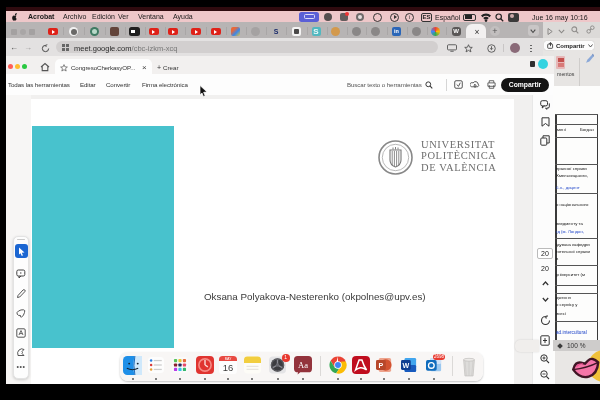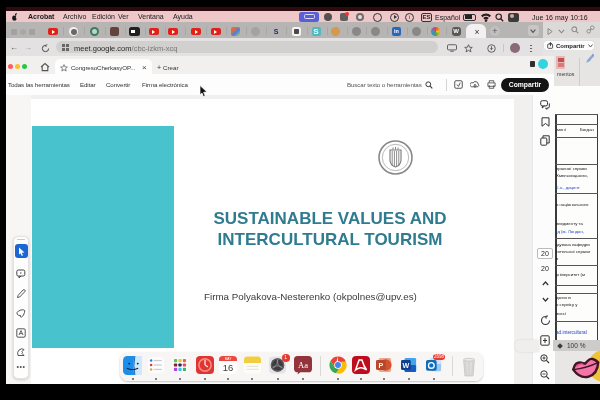--- a/index.html
+++ b/index.html
@@ -255,24 +255,24 @@
   <svg class="abs" style="left:377px;top:139px;" width="37" height="37" viewBox="0 0 37 37">
     <circle cx="18.5" cy="18.5" r="16.5" fill="none" stroke="#888" stroke-width="1.6"></circle>
     <circle cx="18.5" cy="18.5" r="13.2" fill="none" stroke="#999" stroke-width="0.7"></circle>
     <path d="M16 8.5 L16 10.5 M18.5 8 L18.5 10.5 M21 8.5 L21 10.5" stroke="#808080" stroke-width="1"></path>
     <path d="M13 11 L24 11 L24 21 Q24 26 18.5 28 Q13 26 13 21 Z" fill="none" stroke="#777" stroke-width="1.1"></path>
     <line x1="15.2" y1="12" x2="15.2" y2="26" stroke="#808080" stroke-width="0.9"></line>
     <line x1="17.4" y1="12" x2="17.4" y2="27.3" stroke="#808080" stroke-width="0.9"></line>
     <line x1="19.6" y1="12" x2="19.6" y2="27.3" stroke="#808080" stroke-width="0.9"></line>
     <line x1="21.8" y1="12" x2="21.8" y2="26" stroke="#808080" stroke-width="0.9"></line>
   </svg>
-
-  <div class="abs" style="left:130px;top:207.5px;width:400px;text-align:center;font-size:17px;font-weight:bold;color:#2f7b8f;line-height:21.5px;">SUSTAINABLE VALUES AND<br>INTERCULTURAL TOURISM</div>
-
-  <div class="abs" style="left:204px;top:290.5px;font-size:9.8px;color:#3a3a3a;">Firma Polyakova-Nesterenko (okpolnes@upv.es)</div>
+  <div class="abs" style="left:421px;top:139px;font-family:'Liberation Serif',serif;font-size:10.5px;letter-spacing:0.6px;color:#6e6e6e;line-height:11.3px;">UNIVERSITAT<br>POLITÈCNICA<br>DE VALÈNCIA</div>
+
+
+  <div class="abs" style="left:204px;top:290.5px;font-size:9.8px;color:#3a3a3a;">Oksana Polyakova-Nesterenko (okpolnes@upv.es)</div>
 
   <div class="abs" style="left:13px;top:236px;width:16px;height:143px;background:#fdfdfd;border:1px solid #e3e3e3;border-radius:5px;box-shadow:0 1px 3px rgba(0,0,0,0.18);box-sizing:border-box;"></div>
   <div class="abs" style="left:17px;top:238.5px;width:8px;height:1.5px;background:#c9c9c9;border-radius:1px;"></div>
   <div class="abs" style="left:14.5px;top:244px;width:13px;height:14px;background:#1b66d2;border-radius:3px;"></div>
   <svg class="abs" style="left:17.5px;top:247px;" width="8" height="9" viewBox="0 0 8 9">
       <path d="M1 0.5 L6.5 5.5 L3.8 5.8 L5 8.5 L3.6 8.8 L2.6 6.2 L1 7.5 Z" fill="#fff"></path>
     </svg>
   <svg class="abs" style="left:16px;top:269px;" width="10" height="10" viewBox="0 0 10 10">
       <rect x="0.8" y="1" width="8" height="6" rx="1.5" fill="none" stroke="#444" stroke-width="1"></rect>
       <path d="M3 7 L3 9 L5 7" fill="none" stroke="#444" stroke-width="1"></path>

